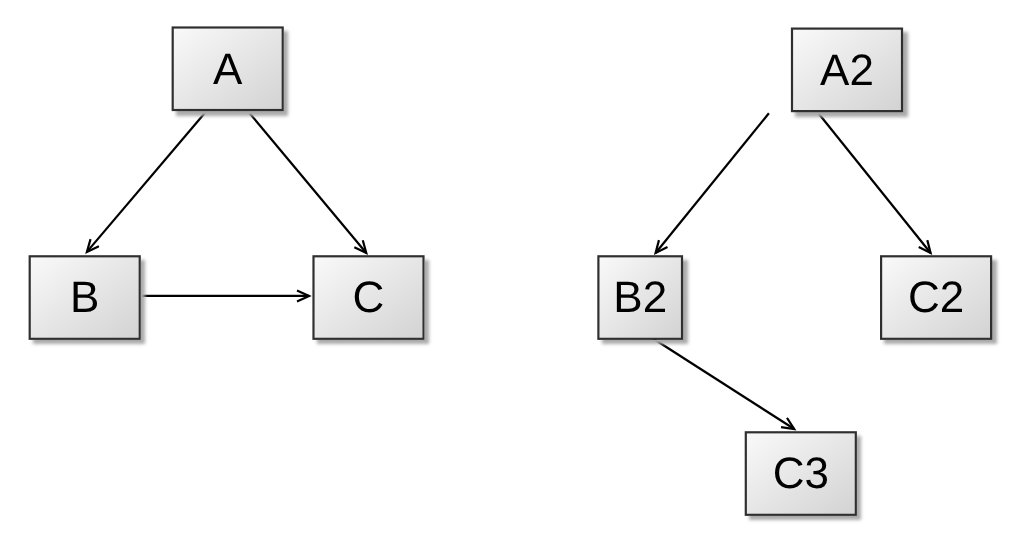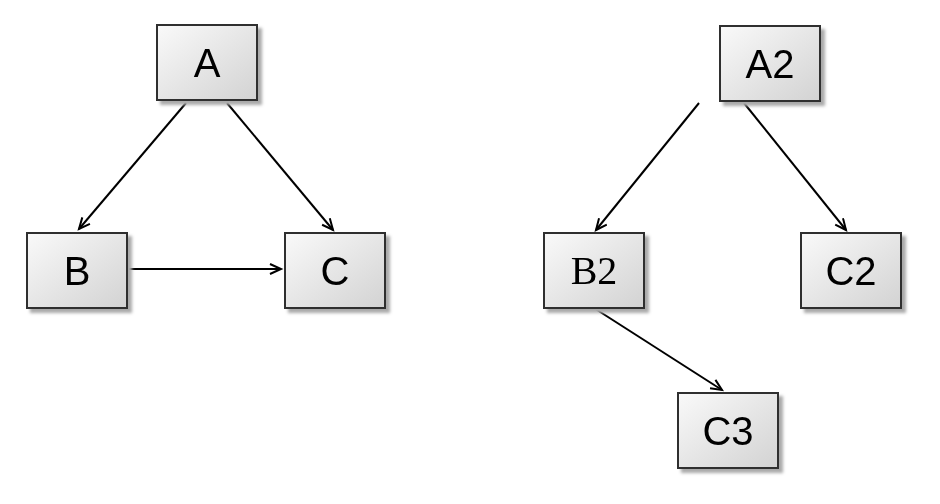--- a/index.html
+++ b/index.html
@@ -68,21 +68,21 @@
     </div>
     <div class="node" style="left: 26px; top: 232px; width: 102px; height: 77px;">
       <span>B</span>
     </div>
     <div class="node" style="left: 284px; top: 232px; width: 102px; height: 77px;">
       <span>C</span>
     </div>
     <div class="node" style="left: 671px; top: 25px; width: 102px; height: 77px; margin-left: 48px;">
       <span>A2</span>
     </div>
-    <div class="node" style="left: 543px; top: 232px; width: 102px; height: 77px; font-family: Liberation Serif, serif;">
+    <div class="node" style="left: 543px; top: 232px; width: 78px; height: 77px;">
       <span>B2</span>
     </div>
     <div class="node" style="left: 800px; top: 232px; width: 102px; height: 77px; text-align: right;">
       <span>C2</span>
     </div>
     <div class="node" style="left: 677px; top: 392px; width: 102px; height: 77px;">
       <span>C3</span>
     </div>
   </div>
 

